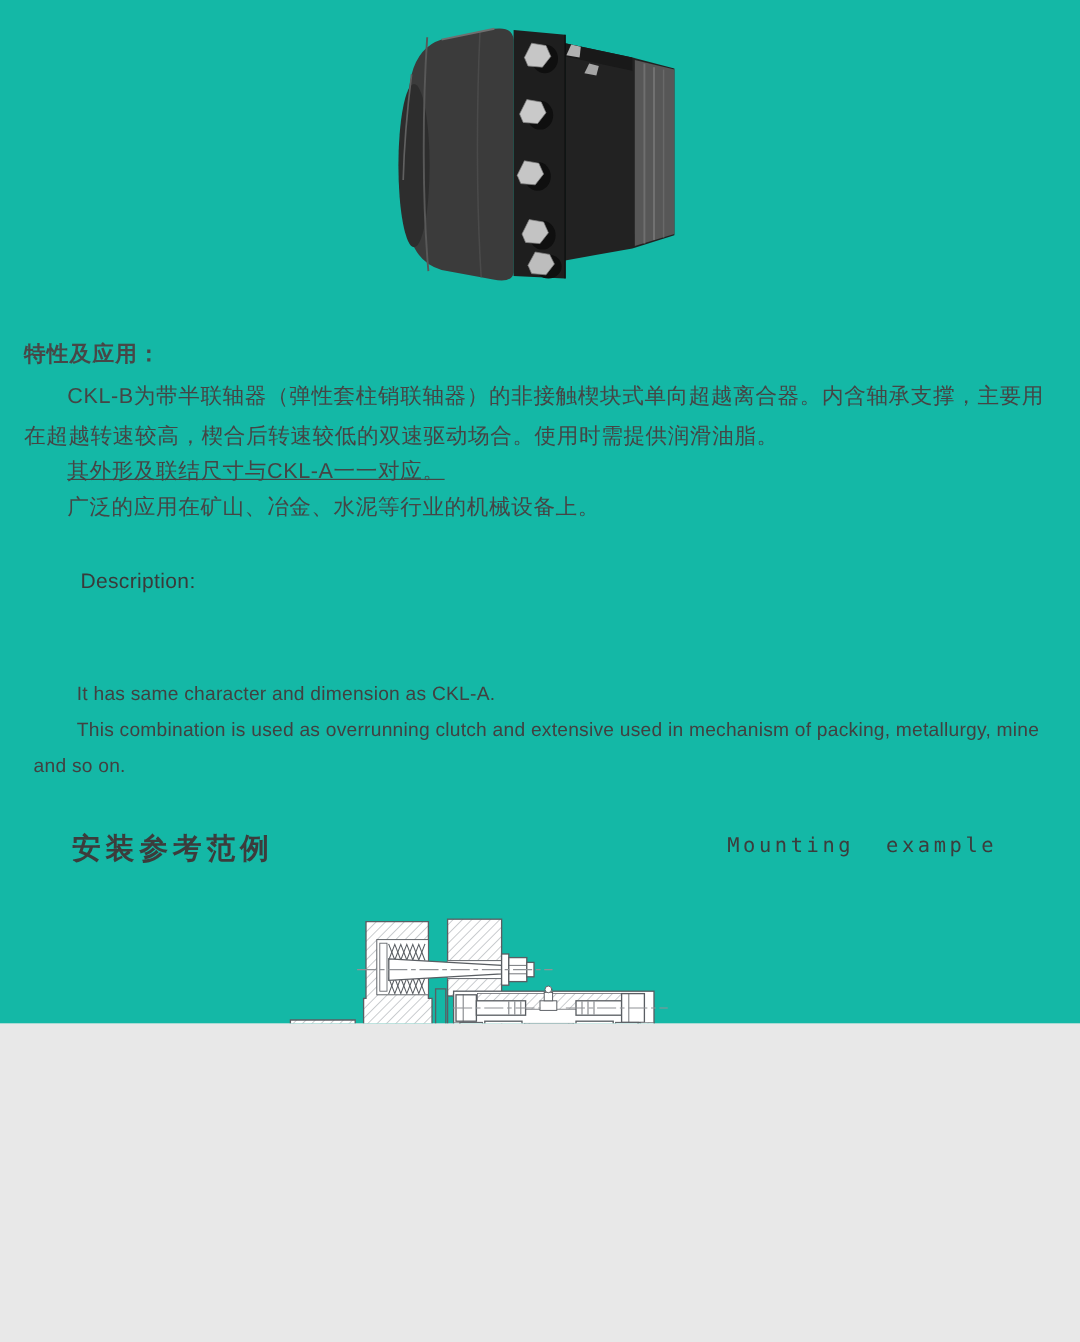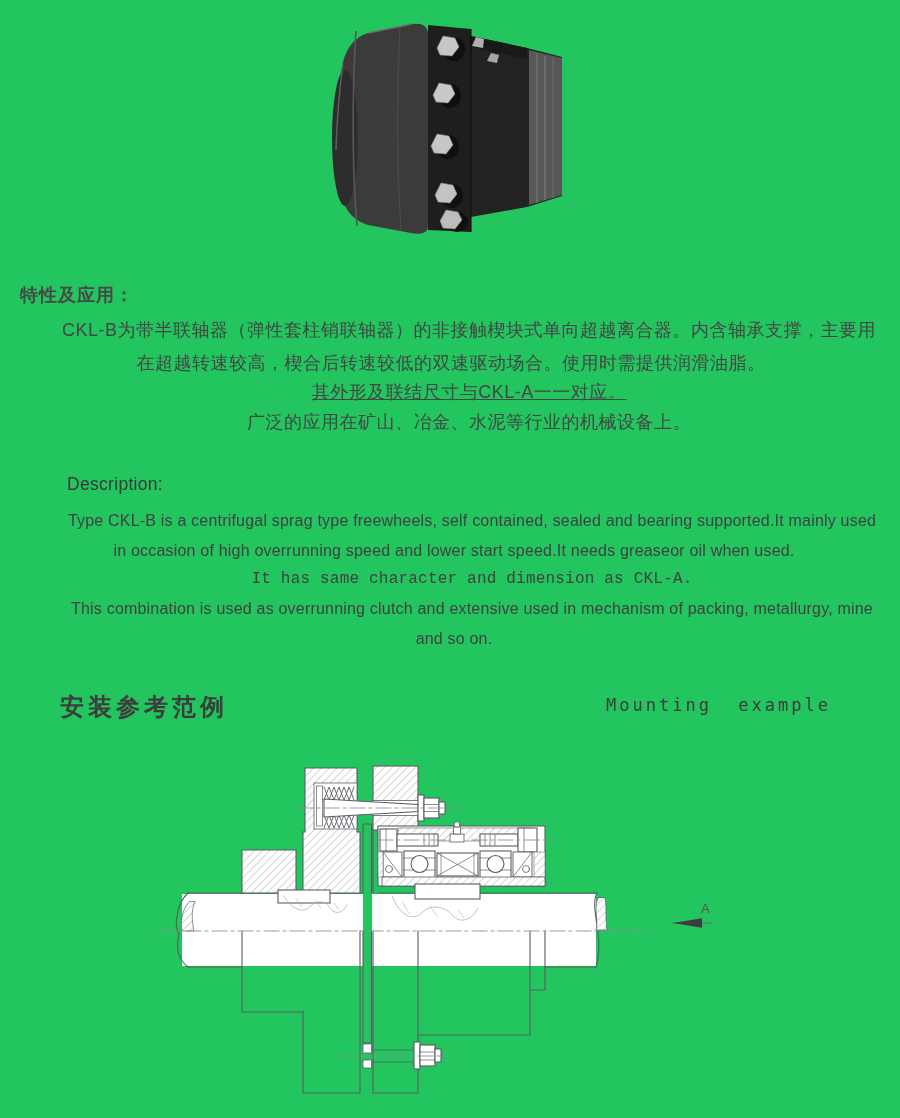--- a/index.html
+++ b/index.html
@@ -1,32 +1,31 @@
 <!DOCTYPE html>
 <html><head>
 <meta charset="utf-8">
 <style>
   html,body{margin:0;padding:0;background:#e8e8e8;}
   .page{
-    position:relative;width:900px;height:1118px;background:#22c55e;
+    position:relative;width:900px;height:853px;background:#14b8a6;
     margin:0 auto;overflow:hidden;
     font-family:"Liberation Sans","DejaVu Sans",sans-serif;
     color:#3f3f3f;
-    text-align:center;
   }
   .abs{position:absolute;}
   .cn-heading{left:20px;top:283px;font-size:18px;font-weight:600;letter-spacing:1px;color:#474747;}
   .cn-para{left:20px;width:862px;font-size:18px;line-height:33px;color:#454545;text-indent:2em;letter-spacing:0.5px;}
   .cn-p1{top:314px;}
   .cn-p2{top:376px;text-decoration:underline;}
   .cn-p3{top:406px;}
   .en-heading{left:30px;top:474px;font-size:17.5px;color:#3a3a3a;letter-spacing:0.3px;margin-left:37px;}
   .en-para{left:28px;width:852px;font-size:16px;line-height:30px;color:#414141;text-indent:36px;letter-spacing:0.2px;}
   .en-p1{top:506px;}
-  .en-p2{top:564px;font-family:Liberation Mono, monospace;}
+  .en-p2{top:564px;}
   .en-p3{top:594px;}
   .mount-cn{left:60px;top:691px;font-size:24px;font-weight:600;letter-spacing:4px;color:#3c3c3c;}
   .mount-en{left:606px;top:695px;font-size:17px;font-family:"DejaVu Sans Mono","Liberation Mono",monospace;
     letter-spacing:3px;color:#3c3c3c;white-space:pre;}
   .photo-svg{left:322px;top:15px;}
   .draw-svg{left:148px;top:752px;}
 </style>
 </head>
 <body>
 
@@ -68,21 +67,20 @@
       </g>
     </g>
   </svg>
 
   <div class="abs cn-heading">特性及应用：</div>
   <div class="abs cn-para cn-p1">CKL-B为带半联轴器（弹性套柱销联轴器）的非接触楔块式单向超越离合器。内含轴承支撑，主要用在超越转速较高，楔合后转速较低的双速驱动场合。使用时需提供润滑油脂。</div>
   <div class="abs cn-para cn-p2">其外形及联结尺寸与CKL-A一一对应。</div>
   <div class="abs cn-para cn-p3">广泛的应用在矿山、冶金、水泥等行业的机械设备上。</div>
 
   <div class="abs en-heading">Description:</div>
-  <div class="abs en-para en-p1">Type CKL-B is a centrifugal sprag type freewheels, self contained, sealed and bearing supported.It mainly used in occasion of high overrunning speed and lower start speed.It needs greaseor oil when used.</div>
   <div class="abs en-para en-p2">It has same character and dimension as CKL-A.</div>
   <div class="abs mount-cn">安装参考范例</div>
 
   <div class="abs en-para en-p3">This combination is used as overrunning clutch and extensive used in mechanism of packing, metallurgy, mine and so on.</div>
   <div class="abs mount-en">Mounting  example</div>
 
   <svg class="abs draw-svg" width="564" height="360" viewBox="148 752 564 360" xmlns="http://www.w3.org/2000/svg">
     <defs>
       <pattern id="ht" patternUnits="userSpaceOnUse" width="5.5" height="5.5" patternTransform="rotate(45)">
         <rect width="5.5" height="5.5" fill="#ffffff"></rect>

